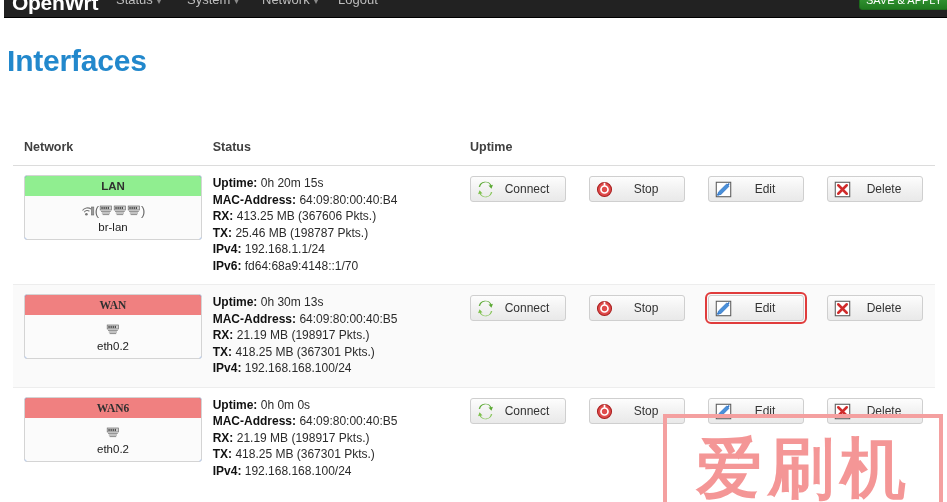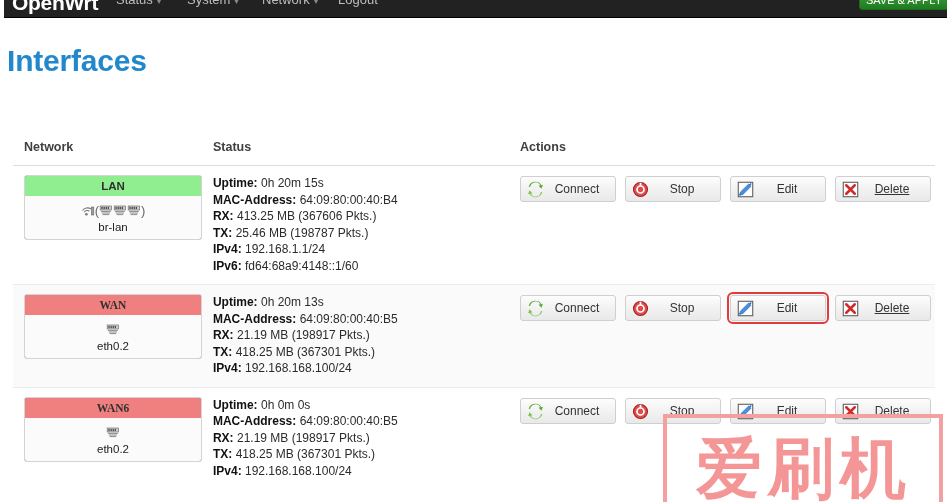--- a/index.html
+++ b/index.html
@@ -172,38 +172,38 @@
   
   .status-list { line-height: 16.5px; font-size: 12px; color: #2b2b2b; }
   .status-list .lbl { font-weight: bold; color: #111; margin-top: 40px; }
 
   
   .actions-row { white-space: nowrap; padding-top: 1px; }
   .btn {
     display: inline-block;
     position: relative;
     width: 96px; height: 26px;
-    margin-right: 9px;
+    margin-right: 23px;
     background: linear-gradient(to bottom, #fdfdfd 0%, #f2f2f2 50%, #e9e9e9 100%);
     border: 1px solid #cfcfcf;
     border-radius: 3px;
     font-size: 12px;
     color: #333333;
     line-height: 24px;
     text-align: center;
     cursor: pointer;
     vertical-align: top;
   }
   .btn .btn-ico {
     position: absolute;
     left: 6px; top: 4px;
     width: 17px; height: 17px;
   }
   .btn .btn-label { padding-left: 18px; }
-  .btn.last { margin-right: 4px; text-decoration: underline; }
+  .btn.last { margin-right: 12px; }
 
   
   .btn.highlight {
     outline: 2px solid #e03c3c;
     outline-offset: 1px;
   }
 
   
   #wm-box {
     position: absolute;
@@ -252,21 +252,21 @@
 
 <div id="page">
 
   <div id="page-title">Interfaces</div>
 
   <table id="iface-table">
     <thead>
       <tr>
         <th class="col-network">Network</th>
         <th class="col-status">Status</th>
-        <th class="col-actions">Actions</th>
+        <th class="col-actions">Uptime</th>
       </tr>
     </thead>
     <tbody id="table-body">
         <tr>
           <td class="cell-network">
             <div class="zone">
               <div class="zone-head green">LAN</div>
               <div class="zone-body">
                 <div class="zone-icons"><span class="ico"><svg width="14" height="12" viewBox="0 0 14 12">
                       <path d="M1.5 5.5 A6 6 0 0 1 10 4" fill="none" stroke="#777" stroke-width="1.1"></path>
@@ -299,21 +299,21 @@
               </div>
             </div>
           </td>
           <td class="cell-status">
             <div class="status-list">
               <div><span class="lbl">Uptime:</span> <span>0h 20m 15s</span></div>
               <div><span class="lbl">MAC-Address:</span> <span>64:09:80:00:40:B4</span></div>
               <div><span class="lbl">RX:</span> <span>413.25 MB (367606 Pkts.)</span></div>
               <div><span class="lbl">TX:</span> <span>25.46 MB (198787 Pkts.)</span></div>
               <div><span class="lbl">IPv4:</span> <span>192.168.1.1/24</span></div>
-              <div><span class="lbl">IPv6:</span> <span>fd64:68a9:4148::1/60</span></div>
+              <div><span class="lbl">IPv6:</span> <span>fd64:68a9:4148::1/70</span></div>
             </div>
           </td>
           <td class="cell-actions">
             <div class="actions-row"><div class="btn"><span class="btn-ico"><svg width="17" height="17" viewBox="0 0 16 16">
                     <path d="M3 5.5 A5 5 0 0 1 12.5 4.2 L10.8 4.2 L13.6 7.2 L15 3.6 L13.6 3.9 A6.6 6.6 0 0 0 1.6 5.6 Z" fill="#5aa832"></path>
                     <path d="M13 10.5 A5 5 0 0 1 3.5 11.8 L5.2 11.8 L2.4 8.8 L1 12.4 L2.4 12.1 A6.6 6.6 0 0 0 14.4 10.4 Z" fill="#7cc04a"></path>
                   </svg></span><span class="btn-label">Connect</span></div><div class="btn"><span class="btn-ico"><svg width="17" height="17" viewBox="0 0 16 16">
                     <circle cx="8" cy="8" r="6.6" fill="#e04b4b" stroke="#a82020" stroke-width="1"></circle>
                     <circle cx="8" cy="8" r="3.3" fill="none" stroke="#ffffff" stroke-width="1.6"></circle>
                     <rect x="7.2" y="1.6" width="1.6" height="3" fill="#ffffff"></rect>
@@ -339,21 +339,21 @@
                       <rect x="6.6" y="1.9" width="1.3" height="2.2" fill="#4a4a4a"></rect>
                       <rect x="8.7" y="1.9" width="1.3" height="2.2" fill="#4a4a4a"></rect>
                       <path d="M2 6.4 L11.8 6.4 M2.8 8 L11 8 M3.6 9.6 L10.2 9.6" stroke="#8a8a8a" stroke-width="1"></path>
                     </svg></span></div>
                 <div class="zone-ifname">eth0.2</div>
               </div>
             </div>
           </td>
           <td class="cell-status">
             <div class="status-list">
-              <div><span class="lbl">Uptime:</span> <span>0h 20m 13s</span></div>
+              <div><span class="lbl">Uptime:</span> <span>0h 30m 13s</span></div>
               <div><span class="lbl">MAC-Address:</span> <span>64:09:80:00:40:B5</span></div>
               <div><span class="lbl">RX:</span> <span>21.19 MB (198917 Pkts.)</span></div>
               <div><span class="lbl">TX:</span> <span>418.25 MB (367301 Pkts.)</span></div>
               <div><span class="lbl">IPv4:</span> <span>192.168.168.100/24</span></div>
             </div>
           </td>
           <td class="cell-actions">
             <div class="actions-row"><div class="btn"><span class="btn-ico"><svg width="17" height="17" viewBox="0 0 16 16">
                     <path d="M3 5.5 A5 5 0 0 1 12.5 4.2 L10.8 4.2 L13.6 7.2 L15 3.6 L13.6 3.9 A6.6 6.6 0 0 0 1.6 5.6 Z" fill="#5aa832"></path>
                     <path d="M13 10.5 A5 5 0 0 1 3.5 11.8 L5.2 11.8 L2.4 8.8 L1 12.4 L2.4 12.1 A6.6 6.6 0 0 0 14.4 10.4 Z" fill="#7cc04a"></path>

